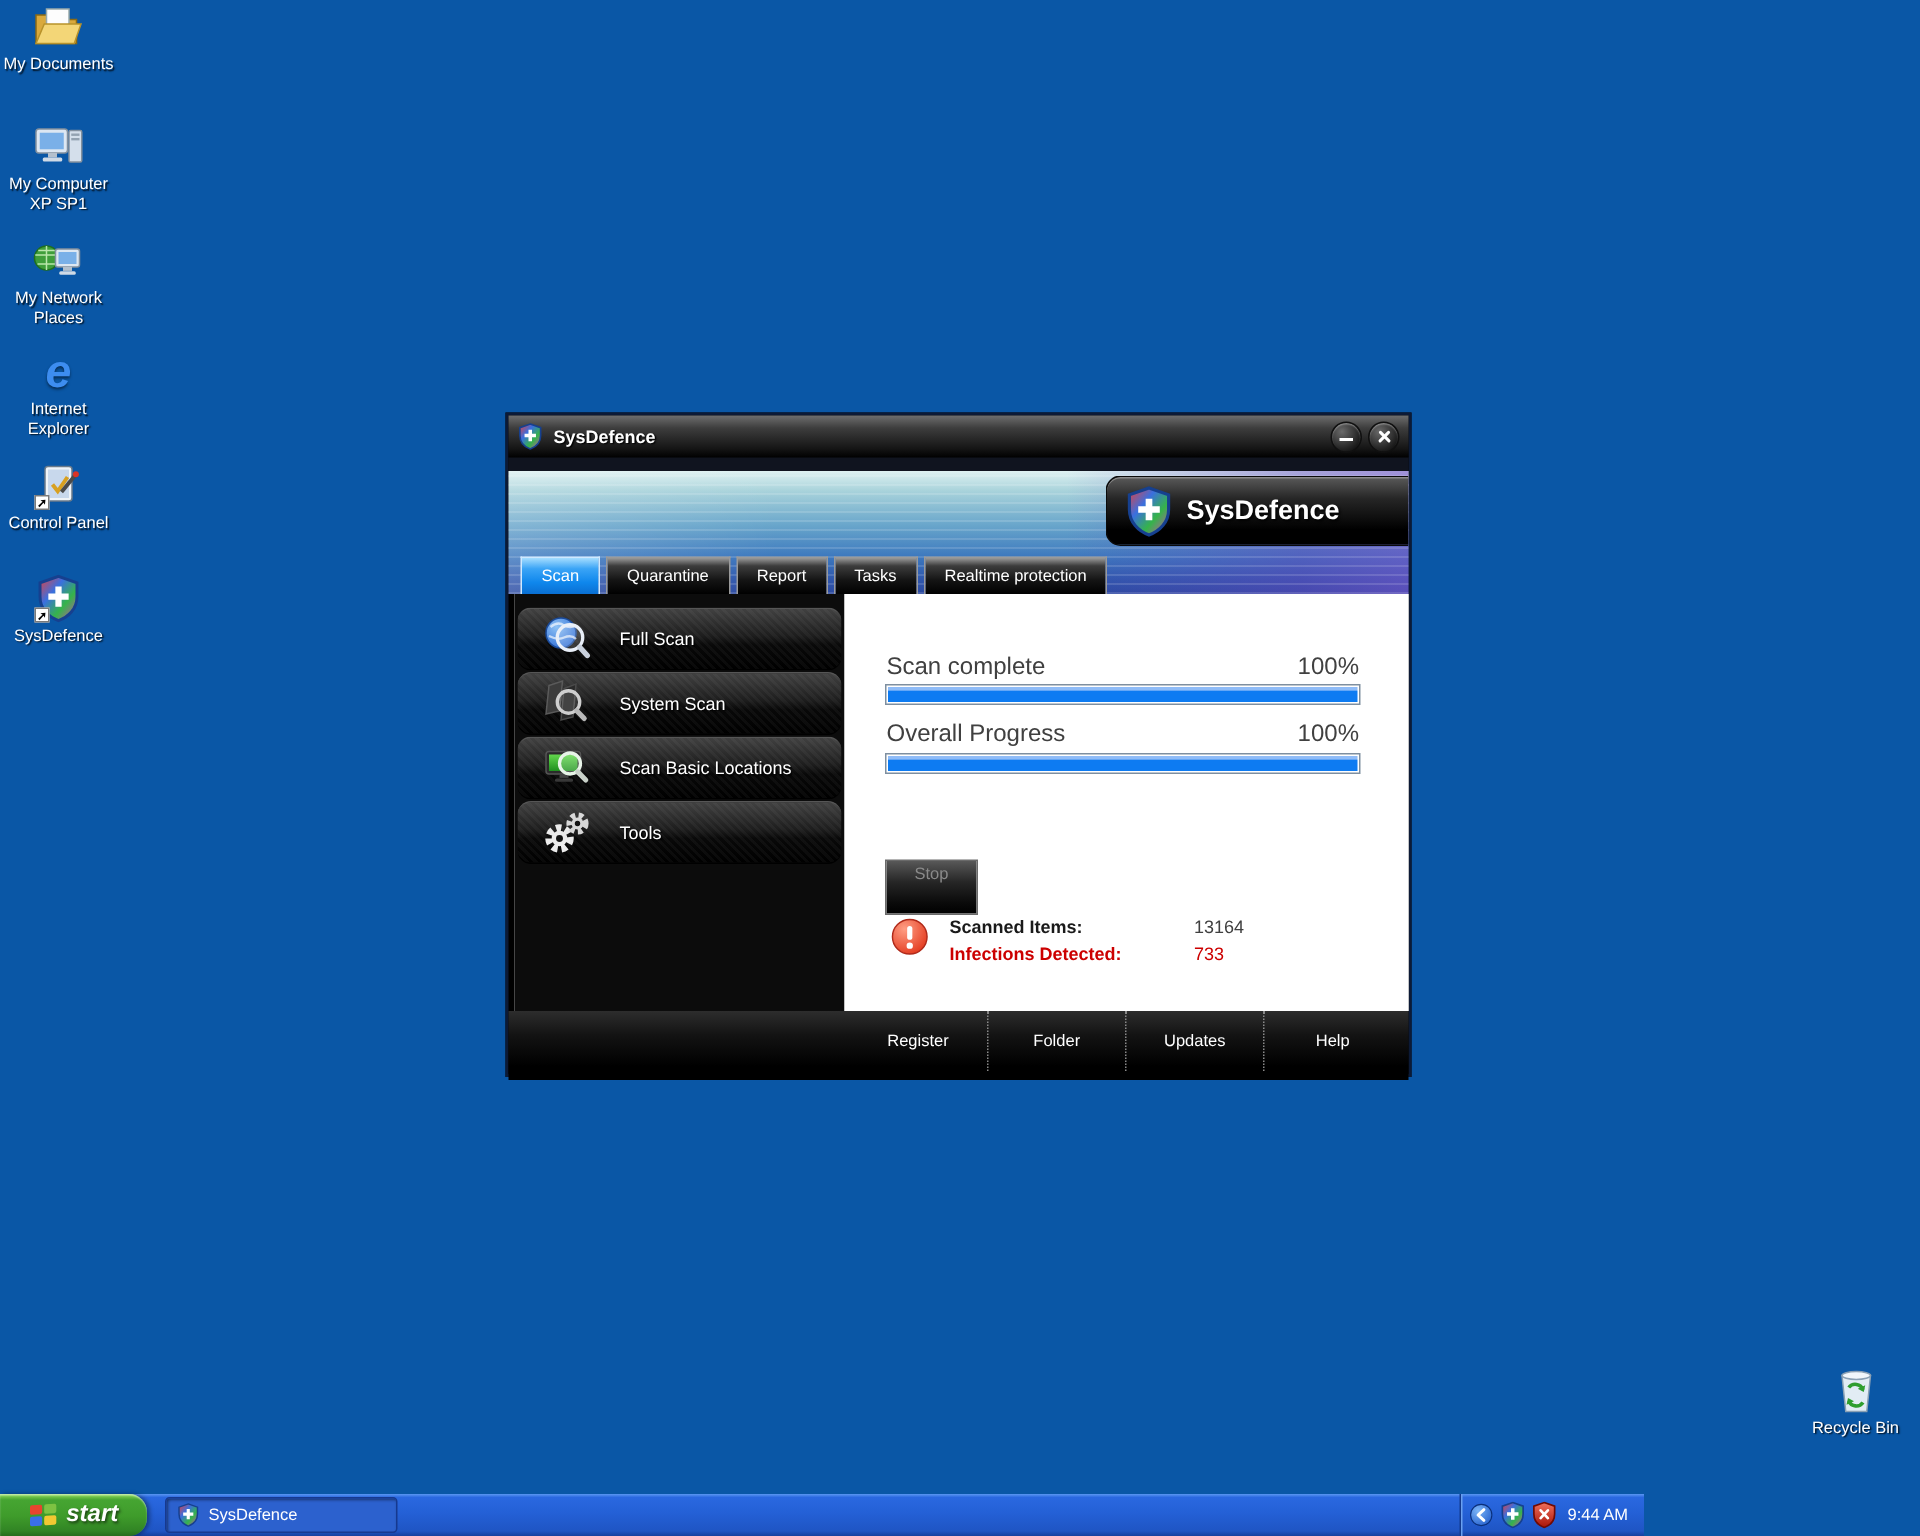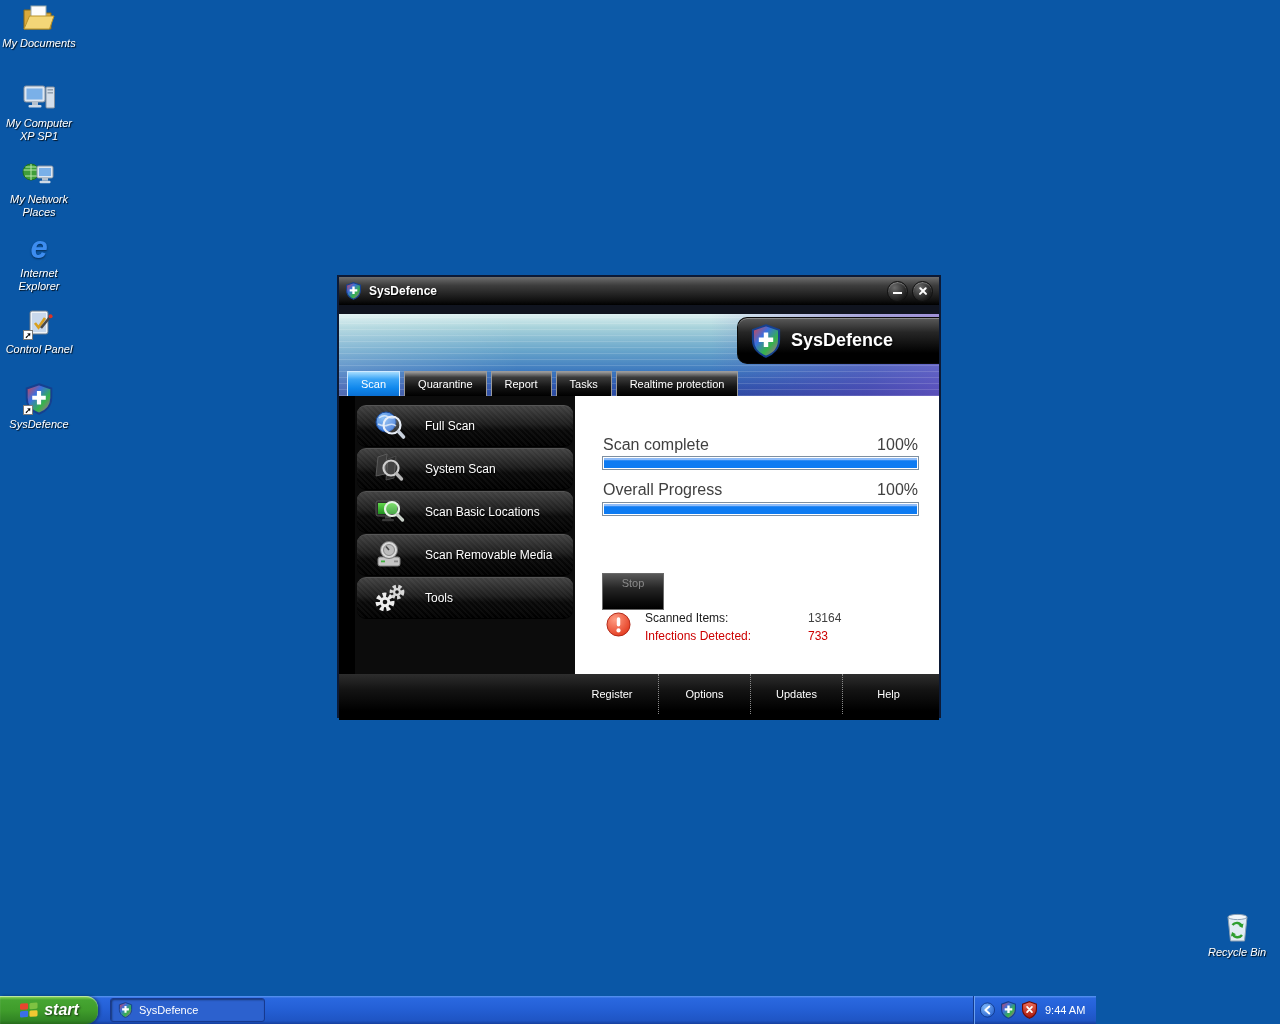--- a/index.html
+++ b/index.html
@@ -3,21 +3,21 @@
 <meta charset="utf-8">
 <style>
   * { margin:0; padding:0; box-sizing:border-box; }
   html,body { width:1280px; height:1024px; overflow:hidden; }
   body { font-family:"Liberation Sans", sans-serif; background:#0a57a6; position:relative; }
 
   
   .desk-icon { position:absolute; width:78px; text-align:center; cursor:default; }
   .desk-icon .ic { width:34px; height:32px; margin:0 auto; position:relative; display:block; }
   .desk-icon .lbl { margin-top:3px; font-size:11px; color:#fff; line-height:13px;
-                    white-space:pre-line; text-shadow:1px 1px 1px rgba(0,0,0,.85);font-style:italic; }
+                    white-space:pre-line; text-shadow:1px 1px 1px rgba(0,0,0,.85); }
   .shortcut-arrow { position:absolute; left:1px; bottom:0; width:10px; height:10px;
                     background:#fff; border:1px solid #7a7a7a; font-size:8px; line-height:9px;
                     color:#000; font-weight:bold; }
   .ie-e { font-size:31px; font-weight:bold; font-style:italic; color:#3d8df0;
           text-shadow:0 1px 2px rgba(0,0,0,.5); line-height:32px; display:block; }
 
   
   .win { position:absolute; left:337px; top:275px; width:604px; height:443px;
          border:2px solid #0c1a36; background:#000; }
   .titlebar { position:absolute; left:0; top:0; right:0; height:28px;
@@ -52,21 +52,21 @@
   .brandbox .b-txt { color:#fff; font-size:18px; font-weight:bold; text-shadow:1px 1px 2px #000; }
 
   .tabs { position:absolute; left:8px; bottom:0; display:flex; gap:4px; }
   .tab { height:25px; padding:0 13px; display:flex; align-items:center;
          color:#fff; font-size:11px; cursor:pointer;
          background:linear-gradient(180deg,#9a9a9a 0%,#3c3c3c 22%,#141414 62%,#000 100%);
          border:1px solid #9a9a9a; border-bottom:none; }
   .tab.active { background:linear-gradient(180deg,#a5ddff 0%,#3aa4f6 30%,#0f87ec 68%,#0a6fd2 100%);
                 border-color:#cfe9ff; }
 
-  .body-area { position:absolute; left:16px; top:119px; right:0; height:278px; background:#fff;padding-left:37px; }
+  .body-area { position:absolute; left:4px; top:119px; right:0; height:278px; background:#fff;padding-left:37px; }
   .sidebar { position:absolute; left:0; top:0; width:220px; height:278px; background:#0c0c0c;
              padding-top:8px; }
   .side-btn { position:relative; margin:1px 2px; width:216px; height:42px; border-radius:9px;
               display:flex; align-items:center; cursor:pointer;
               background-image:
                 repeating-linear-gradient(45deg, rgba(255,255,255,.035) 0 2px, transparent 2px 4px),
                 linear-gradient(180deg,#414141 0%,#1d1d1d 45%,#090909 60%,#000 100%);
               border-top:1px solid #565656; border-bottom:1px solid #000; }
   .side-btn .s-ic { width:34px; height:34px; margin-left:16px; }
   .side-btn .s-lbl { color:#fff; font-size:12px; margin-left:18px; text-shadow:1px 1px 1px #000; }
@@ -77,21 +77,21 @@
   .pbar { position:absolute; left:27px; width:317px; height:14px; border:1px solid #7e8fa0;
           background:#fff; padding:1px; }
   .pfill { height:100%; background:linear-gradient(180deg,#8fbcf8 0%,#8fbcf8 22%,#0d7bf2 26%,#0d7bf2 100%); }
   .stop-btn { position:absolute; left:27px; top:177px; width:62px; height:37px;
               background:linear-gradient(180deg,#585858 0%,#262626 40%,#0a0a0a 80%,#000 100%);
               border:1px solid #6a6a6a; color:#8a8a8a; font-size:11px; text-align:center;
               line-height:19px; cursor:default; }
   .alert-ic { position:absolute; left:31px; top:216px; width:25px; height:25px; }
   .stats { position:absolute; left:70px; top:213px; font-size:12px; line-height:18px; }
   .stats .srow { display:flex; }
-  .stats .sl { width:163px; font-weight:normal; color:#1a1a1a; }
+  .stats .sl { width:163px; font-weight:bold; color:#1a1a1a; }
   .stats .sv { color:#404040; }
   .stats .red { color:#cc0000; }
 
   .footerbar { position:absolute; left:0; top:397px; right:0; height:46px;
                background:linear-gradient(180deg,#2d2d2d 0%,#131313 35%,#000 80%); }
   .fmenu { position:absolute; left:227px; top:0; width:368px; height:40px; display:flex; }
   .fitem { width:92px; height:40px; display:flex; align-items:center; justify-content:center;
            color:#fff; font-size:11px; cursor:pointer; }
   .fitem + .fitem { border-left:1px dotted #8a8a8a; }
 
@@ -320,33 +320,20 @@
               <rect x="9" y="24" width="12" height="2.2" rx="1" fill="#383838"></rect>
               <circle cx="19" cy="14" r="7" fill="rgba(230,255,230,.22)" stroke="#e8f4e8" stroke-width="2.2"></circle>
               <line x1="24.2" y1="19.6" x2="29.5" y2="25" stroke="#c9d1c9" stroke-width="3.4" stroke-linecap="round"></line>
             </svg>
         </span>
         <span class="s-lbl">Scan Basic Locations</span>
       </div>
       <div class="side-btn">
         <span class="s-ic">
           <svg viewBox="0 0 34 34">
-              <rect x="5" y="19" width="22" height="9" rx="2" fill="#c6c6c6" stroke="#808080"></rect>
-              <circle cx="16" cy="12" r="8.5" fill="#d9d9d9" stroke="#777"></circle>
-              <circle cx="16" cy="12" r="5.5" fill="#bdbdbd" stroke="#8a8a8a"></circle>
-              <line x1="16" y1="12" x2="13" y2="8.5" stroke="#4a4a4a" stroke-width="1.6"></line>
-              <rect x="8" y="22.5" width="4" height="1.8" fill="#3fae3f"></rect>
-              <rect x="21" y="22.5" width="4" height="1.8" fill="#8a8a8a"></rect>
-            </svg>
-        </span>
-        <span class="s-lbl">Scan Removable Media</span>
-      </div>
-      <div class="side-btn">
-        <span class="s-ic">
-          <svg viewBox="0 0 34 34">
               <circle cx="12" cy="21" r="7" fill="none" stroke="#ececec" stroke-width="5" stroke-dasharray="3.5 2.6"></circle>
               <circle cx="12" cy="21" r="5.2" fill="#ececec"></circle>
               <circle cx="12" cy="21" r="2.3" fill="#141414"></circle>
               <circle cx="24" cy="11" r="5.4" fill="none" stroke="#d8d8d8" stroke-width="4" stroke-dasharray="3 2.2"></circle>
               <circle cx="24" cy="11" r="4" fill="#d8d8d8"></circle>
               <circle cx="24" cy="11" r="1.8" fill="#141414"></circle>
             </svg>
         </span>
         <span class="s-lbl">Tools</span>
       </div>
@@ -386,21 +373,21 @@
           <span class="sl red">Infections Detected:</span>
           <span class="sv red">733</span>
         </div>
       </div>
     </div>
   </div>
 
   <div class="footerbar">
     <div class="fmenu">
       <div class="fitem">Register</div>
-      <div class="fitem">Options</div>
+      <div class="fitem">Folder</div>
       <div class="fitem">Updates</div>
       <div class="fitem">Help</div>
     </div>
   </div>
 </div>
 
 <div class="taskbar">
   <div class="startbtn">
     <span class="flag">
       <svg viewBox="0 0 22 20">

